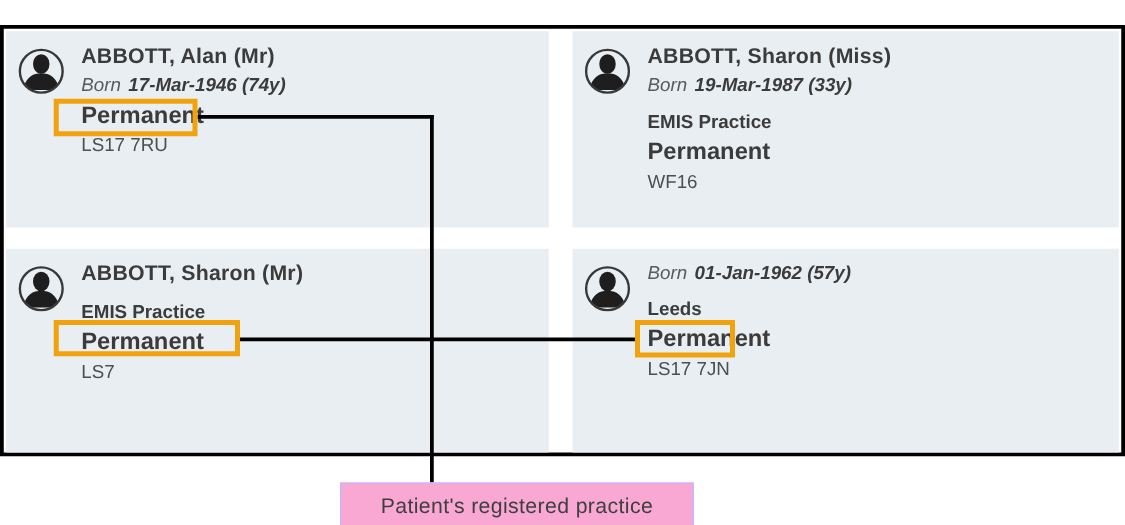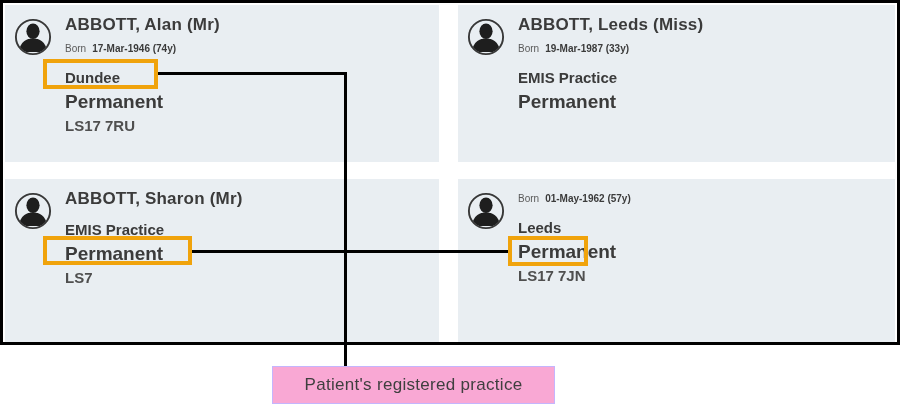--- a/index.html
+++ b/index.html
@@ -9,20 +9,21 @@
     height: 420px;
     background: #ffffff;
     font-family: "Liberation Sans", sans-serif;
     overflow: hidden;
   }
   #stage {
     position: relative;
     width: 900px;
     height: 344px;
     background: #ffffff;
+    margin-top: 20px;
   }
   
   #frame {
     position: absolute;
     left: 0; top: 0;
     width: 900px; height: 345px;
     border: 3px solid #000000;
     box-sizing: border-box;
     background: #ffffff;
     z-index: 0;
@@ -49,24 +50,25 @@
   }
   .name {
     font-size: 17px;
     font-weight: bold;
     color: #3b3b3b;
     line-height: 24px;
     letter-spacing: 0.2px;
     white-space: nowrap;
   }
   .born {
-    font-size: 10px;
+    font-size: 15px;
     line-height: 21px;
     margin-top: 1px;
     white-space: nowrap;
+    font-style: italic;
   }
   .born-label { color: #5a5a5a; }
   .born-value { color: #3b3b3b; font-weight: bold; margin-left: 6px; }
   .practice {
     font-size: 15px;
     font-weight: bold;
     color: #3b3b3b;
     line-height: 21px;
     margin-top: 8px;
     white-space: nowrap;
@@ -78,21 +80,20 @@
     line-height: 21px;
     margin-top: 3px;
     white-space: nowrap;
   }
   .postcode {
     font-size: 15px;
     color: #4f4f4f;
     line-height: 21px;
     margin-top: 3px;
     white-space: nowrap;
-    font-weight: bold;
   }
 
   
   .conn {
     position: absolute;
     background: #000000;
     z-index: 2;
   }
   #line-a-h { left: 158px; top: 72px;  width: 189px; height: 3px; }
   #line-a-v { left: 344px; top: 72px;  width: 3px;   height: 294px; }
@@ -150,56 +151,56 @@
 
   <div id="frame"></div>
 
   <div class="card" id="card-0">
     <svg class="avatar">
         <use href="#avatar-sym"></use>
       </svg>
     <div class="card-text">
       <div class="name">ABBOTT, Alan (Mr)</div>
       <div class="born"><span class="born-label">Born</span><span class="born-value">17-Mar-1946 (74y)</span></div>
-      <div class="practice">Dundee</div>
       <div class="ptype">Permanent</div>
       <div class="postcode">LS17 7RU</div>
     </div>
   </div>
 
   <div class="card" id="card-1">
     <svg class="avatar">
         <use href="#avatar-sym"></use>
       </svg>
     <div class="card-text">
-      <div class="name">ABBOTT, Leeds (Miss)</div>
+      <div class="name">ABBOTT, Sharon (Miss)</div>
       <div class="born"><span class="born-label">Born</span><span class="born-value">19-Mar-1987 (33y)</span></div>
       <div class="practice">EMIS Practice</div>
       <div class="ptype">Permanent</div>
+      <div class="postcode">WF16</div>
     </div>
   </div>
 
   <div class="card" id="card-2">
     <svg class="avatar">
         <use href="#avatar-sym"></use>
       </svg>
     <div class="card-text">
       <div class="name">ABBOTT, Sharon (Mr)</div>
       <div class="practice">EMIS Practice</div>
       <div class="ptype">Permanent</div>
       <div class="postcode">LS7</div>
     </div>
   </div>
 
   <div class="card" id="card-3">
     <svg class="avatar">
         <use href="#avatar-sym"></use>
       </svg>
     <div class="card-text">
-      <div class="born"><span class="born-label">Born</span><span class="born-value">01-May-1962 (57y)</span></div>
+      <div class="born"><span class="born-label">Born</span><span class="born-value">01-Jan-1962 (57y)</span></div>
       <div class="practice">Leeds</div>
       <div class="ptype">Permanent</div>
       <div class="postcode">LS17 7JN</div>
     </div>
   </div>
 
   <div class="conn" id="line-a-h"></div>
   <div class="conn" id="line-a-v"></div>
   <div class="conn" id="line-b-h"></div>
 

